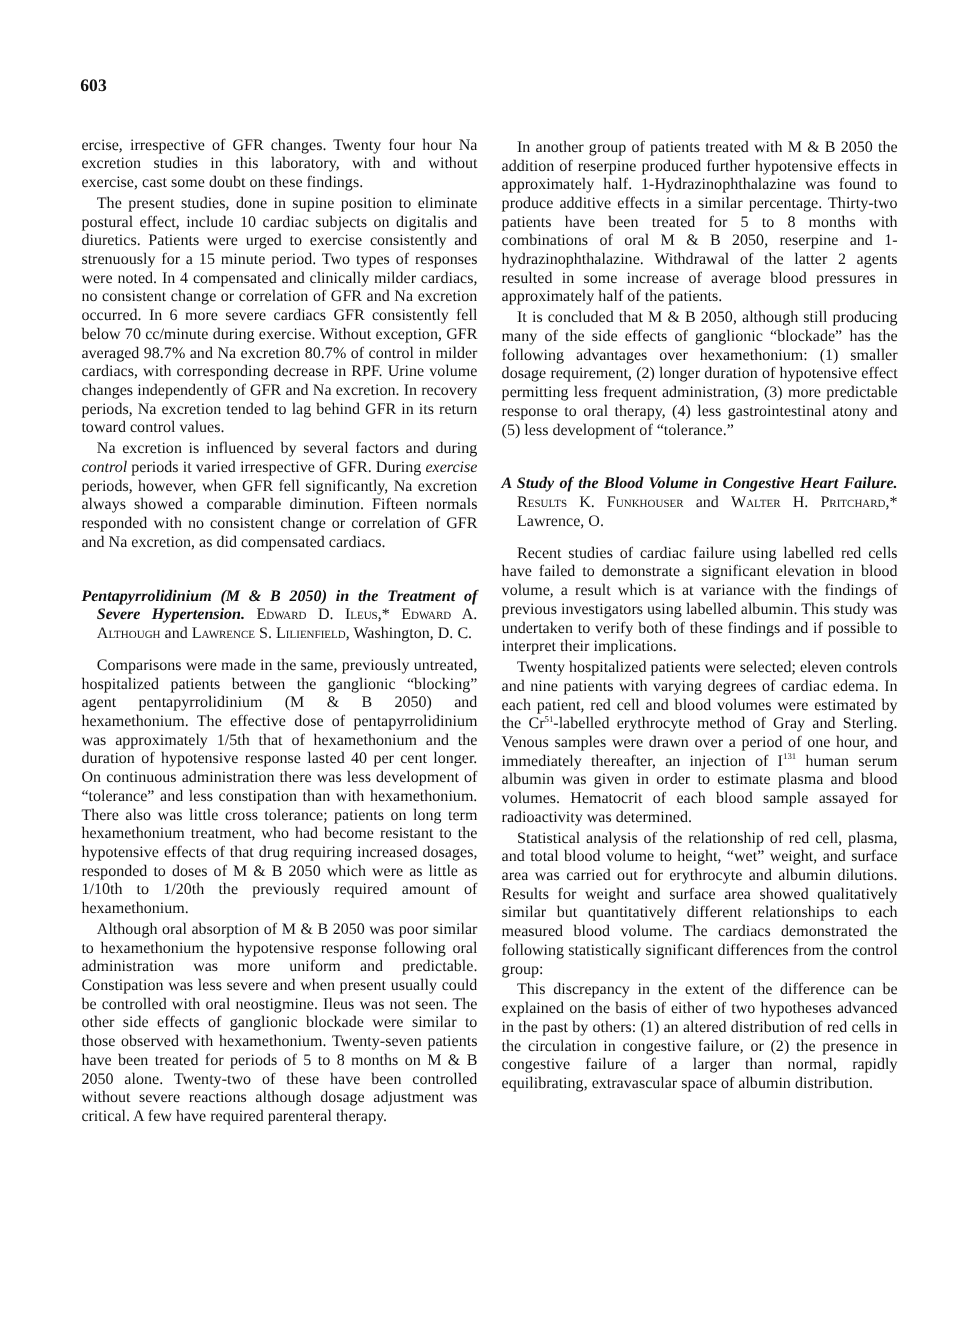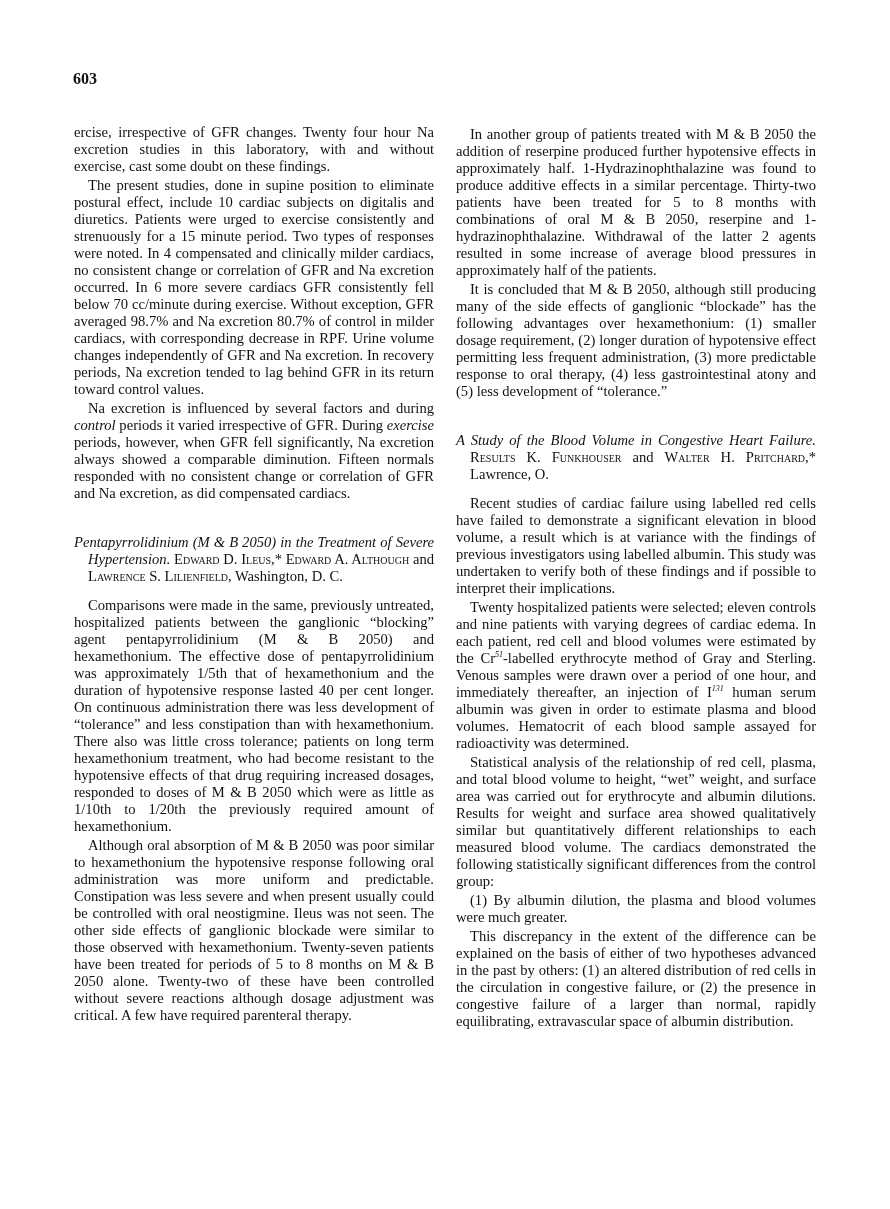--- a/index.html
+++ b/index.html
@@ -25,23 +25,23 @@
       margin-top: 20px;
     }
     .col-left { left: 74px; }
     .col-right { left: 456px; }
     p { margin: 0 0 2px 0; text-indent: 14px; }
     p.cont { text-indent: 0; }
     .abstract-heading {
       margin: 32px 0 12px 0; padding-left: 14px; text-indent: -14px;
       text-align: justify;
     }
-    .abstract-heading .title-text { font-style: italic; }
+    .abstract-heading .title-text { font-style: italic; font-weight: bold; }
     .sc { font-variant: small-caps; }
-    sup { font-size: 8px; line-height: 0; font-style: italic; }
+    sup { font-size: 8px; line-height: 0; }
     em { font-style: italic; }
   </style>
 </head>
 <body>
 
 <div class="running-head">
   <span class="page-number">603</span>
 </div>
 
 <div class="column col-left">
@@ -62,15 +62,14 @@
   <p style="margin-top:2px;">In another group of patients treated with M &amp; B 2050 the addition of reserpine produced further hypotensive effects in approximately half. 1-Hydrazinophthalazine was found to produce additive effects in a similar per­centage. Thirty-two patients have been treated for 5 to 8 months with combinations of oral M &amp; B 2050, reserpine and 1-hydrazinophthalazine. Withdrawal of the latter 2 agents resulted in some increase of average blood pressures in approximately half of the patients.</p>
   <p>It is concluded that M &amp; B 2050, although still pro­ducing many of the side effects of ganglionic “blockade” has the following advantages over hexamethonium: (1) smaller dosage requirement, (2) longer duration of hypo­tensive effect permitting less frequent administration, (3) more predictable response to oral therapy, (4) less gas­trointestinal atony and (5) less development of “toler­ance.”</p>
 
   <div class="abstract-heading">
     <span class="title-text">A Study of the Blood Volume in Congestive Heart Fail­ure.</span>
     <span> </span><span class="sc">Results K. Funkhouser</span><span> and </span><span class="sc">Walter H. Pritch­ard,</span><span>*</span><span> Lawrence, O.</span>
   </div>
   <p>Recent studies of cardiac failure using labelled red cells have failed to demonstrate a significant elevation in blood volume, a result which is at variance with the findings of previous investigators using labelled albumin. This study was undertaken to verify both of these findings and if possible to interpret their implications.</p>
   <p><span>Twenty hospitalized patients were selected; eleven controls and nine patients with varying degrees of cardiac edema. In each patient, red cell and blood volumes were estimated by the Cr</span><sup>51</sup><span>-labelled erythrocyte method of Gray and Sterling. Venous samples were drawn over a period of one hour, and immediately thereafter, an in­jection of I</span><sup>131</sup><span> human serum albumin was given in order to estimate plasma and blood volumes. Hematocrit of each blood sample assayed for radioactivity was deter­mined.</span></p>
   <p>Statistical analysis of the relationship of red cell, plasma, and total blood volume to height, “wet” weight, and surface area was carried out for erythrocyte and al­bumin dilutions. Results for weight and surface area showed qualitatively similar but quantitatively different relationships to each measured blood volume. The cardi­acs demonstrated the following statistically significant differences from the control group:</p>
-  <p>(1) By albumin dilution, the plasma and blood volumes were much greater.</p>
   <p>This discrepancy in the extent of the difference can be explained on the basis of either of two hypotheses ad­vanced in the past by others: (1) an altered distribution of red cells in the circulation in congestive failure, or (2) the presence in congestive failure of a larger than nor­mal, rapidly equilibrating, extravascular space of albu­min distribution.</p>
 </div>
 
 </body></html>

